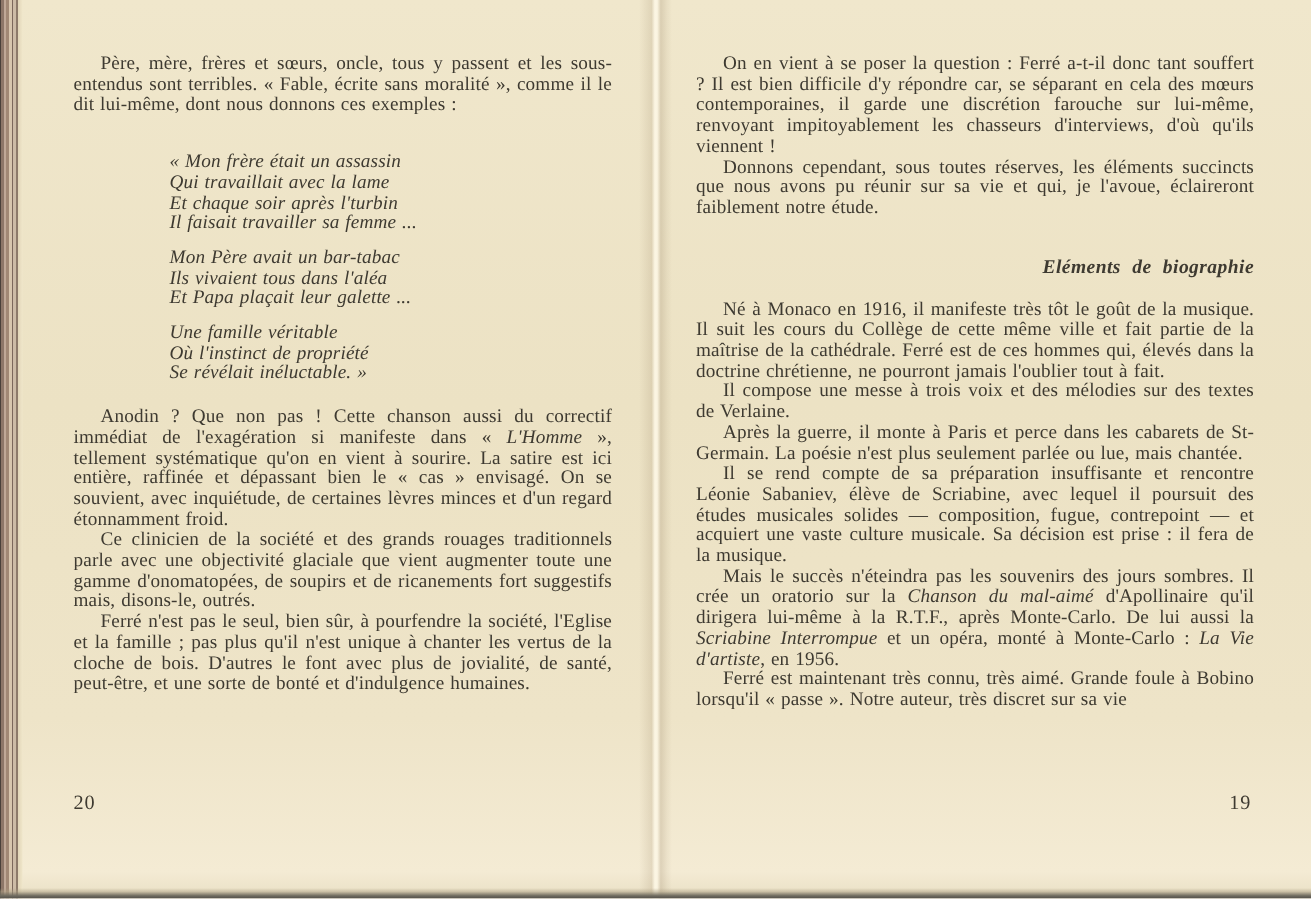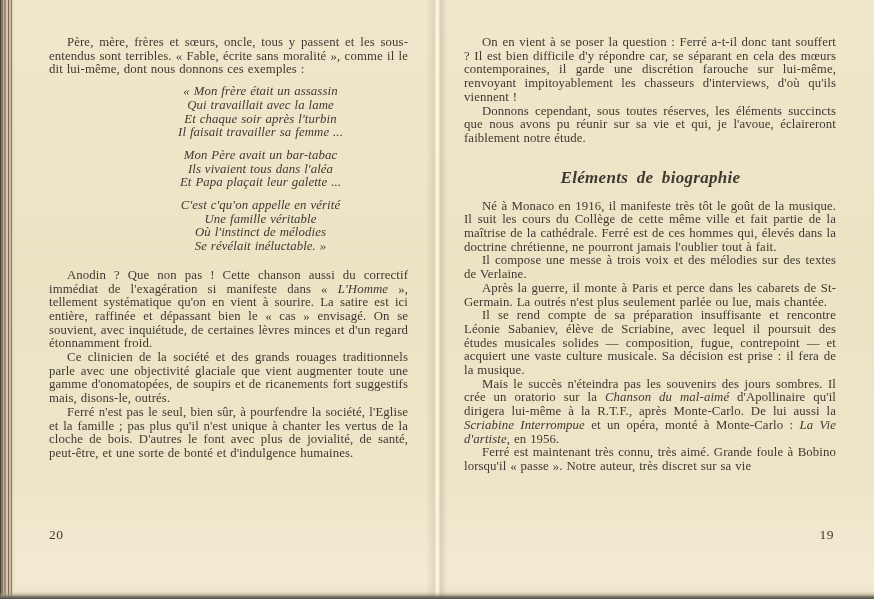--- a/index.html
+++ b/index.html
@@ -50,32 +50,32 @@
     font-size:12.8px;line-height:13.7px;
     text-align:justify;
     letter-spacing:0.1px;
     word-spacing:0.6px;
   }
   .left-col{left:49px;width:359px;}
   .right-col{left:464px;width:372px;}
   p.body{ text-indent:18px; }
   .verse{
     font-style:italic;
-    margin:8px 0 0 64px;
-    text-align:center;
+    margin:24px 0 0 64px;
+    text-align:left;
   }
   .stanza{margin-bottom:9px;}
   .stanza:last-child{margin-bottom:0;}
   .gap-top{margin-top:15px;}
   .heading{
     font-style:italic;font-weight:bold;
-    font-size:17px;line-height:22px;
+    font-size:13px;line-height:22px;
     letter-spacing:0.3px;word-spacing:4px;
     margin:21px 0 11px 1px;
-    text-align:center;
+    text-align:right;
   }
   .pagenum{
     position:absolute;top:527px;
     font-size:13.5px;letter-spacing:0.5px;
   }
   .pagenum-left{left:49px;}
   .pagenum-right{left:464px;width:370px;text-align:right;}
   i{}
 </style>
 </head>
@@ -94,42 +94,41 @@
       <div>Qui travaillait avec la lame</div>
       <div>Et chaque soir après l'turbin</div>
       <div>Il faisait travailler sa femme ...</div>
     </div>
     <div class="stanza">
       <div>Mon Père avait un bar-tabac</div>
       <div>Ils vivaient tous dans l'aléa</div>
       <div>Et Papa plaçait leur galette ...</div>
     </div>
     <div class="stanza">
-      <div>C'est c'qu'on appelle en vérité</div>
       <div>Une famille véritable</div>
-      <div>Où l'instinct de mélodies</div>
+      <div>Où l'instinct de propriété</div>
       <div>Se révélait inéluctable. »</div>
     </div>
   </div>
 
   <p class="body gap-top"><span>Anodin ? Que non pas ! Cette chanson aussi du correctif immédiat de l'exagération si manifeste dans « </span><i>L'Homme</i><span> », tellement systématique qu'on en vient à sourire. La satire est ici entière, raffinée et dépassant bien le « cas » envisagé. On se souvient, avec inquiétude, de certaines lèvres minces et d'un regard étonnamment froid.</span></p>
 
   <p class="body">Ce clinicien de la société et des grands rouages traditionnels parle avec une objectivité glaciale que vient augmenter toute une gamme d'onomatopées, de soupirs et de ricanements fort suggestifs mais, disons-le, outrés.</p>
   <p class="body">Ferré n'est pas le seul, bien sûr, à pourfendre la société, l'Eglise et la famille ; pas plus qu'il n'est unique à chanter les vertus de la cloche de bois. D'autres le font avec plus de jovialité, de santé, peut-être, et une sorte de bonté et d'indulgence humaines.</p>
 </div>
 <div class="pagenum pagenum-left">20</div>
 
 <div class="page-text right-col">
   <p class="body">On en vient à se poser la question : Ferré a-t-il donc tant souffert ? Il est bien difficile d'y répondre car, se séparant en cela des mœurs contemporaines, il garde une discrétion farouche sur lui-même, renvoyant impitoyablement les chasseurs d'interviews, d'où qu'ils viennent !</p>
   <p class="body">Donnons cependant, sous toutes réserves, les éléments succincts que nous avons pu réunir sur sa vie et qui, je l'avoue, éclaireront faiblement notre étude.</p>
 
   <h2 class="heading">Eléments de biographie</h2>
 
   <p class="body">Né à Monaco en 1916, il manifeste très tôt le goût de la musique. Il suit les cours du Collège de cette même ville et fait partie de la maîtrise de la cathédrale. Ferré est de ces hommes qui, élevés dans la doctrine chrétienne, ne pourront jamais l'oublier tout à fait.</p>
   <p class="body">Il compose une messe à trois voix et des mélodies sur des textes de Verlaine.</p>
-  <p class="body">Après la guerre, il monte à Paris et perce dans les cabarets de St-Germain. La outrés n'est plus seulement parlée ou lue, mais chantée.</p>
+  <p class="body">Après la guerre, il monte à Paris et perce dans les cabarets de St-Germain. La poésie n'est plus seulement parlée ou lue, mais chantée.</p>
   <p class="body">Il se rend compte de sa préparation insuffisante et rencontre Léonie Sabaniev, élève de Scriabine, avec lequel il poursuit des études musicales solides — composition, fugue, contrepoint — et acquiert une vaste culture musicale. Sa décision est prise : il fera de la musique.</p>
 
   <p class="body"><span>Mais le succès n'éteindra pas les souvenirs des jours sombres. Il crée un oratorio sur la </span><i>Chanson du mal-aimé</i><span> d'Apollinaire qu'il dirigera lui-même à la R.T.F., après Monte-Carlo. De lui aussi la </span><i>Scriabine Interrompue</i><span> et un opéra, monté à Monte-Carlo : </span><i>La Vie d'artiste</i><span>, en 1956.</span></p>
 
   <p class="body">Ferré est maintenant très connu, très aimé. Grande foule à Bobino lorsqu'il « passe ». Notre auteur, très discret sur sa vie</p>
 </div>
 <div class="pagenum pagenum-right">19</div>
 
 </body></html>

